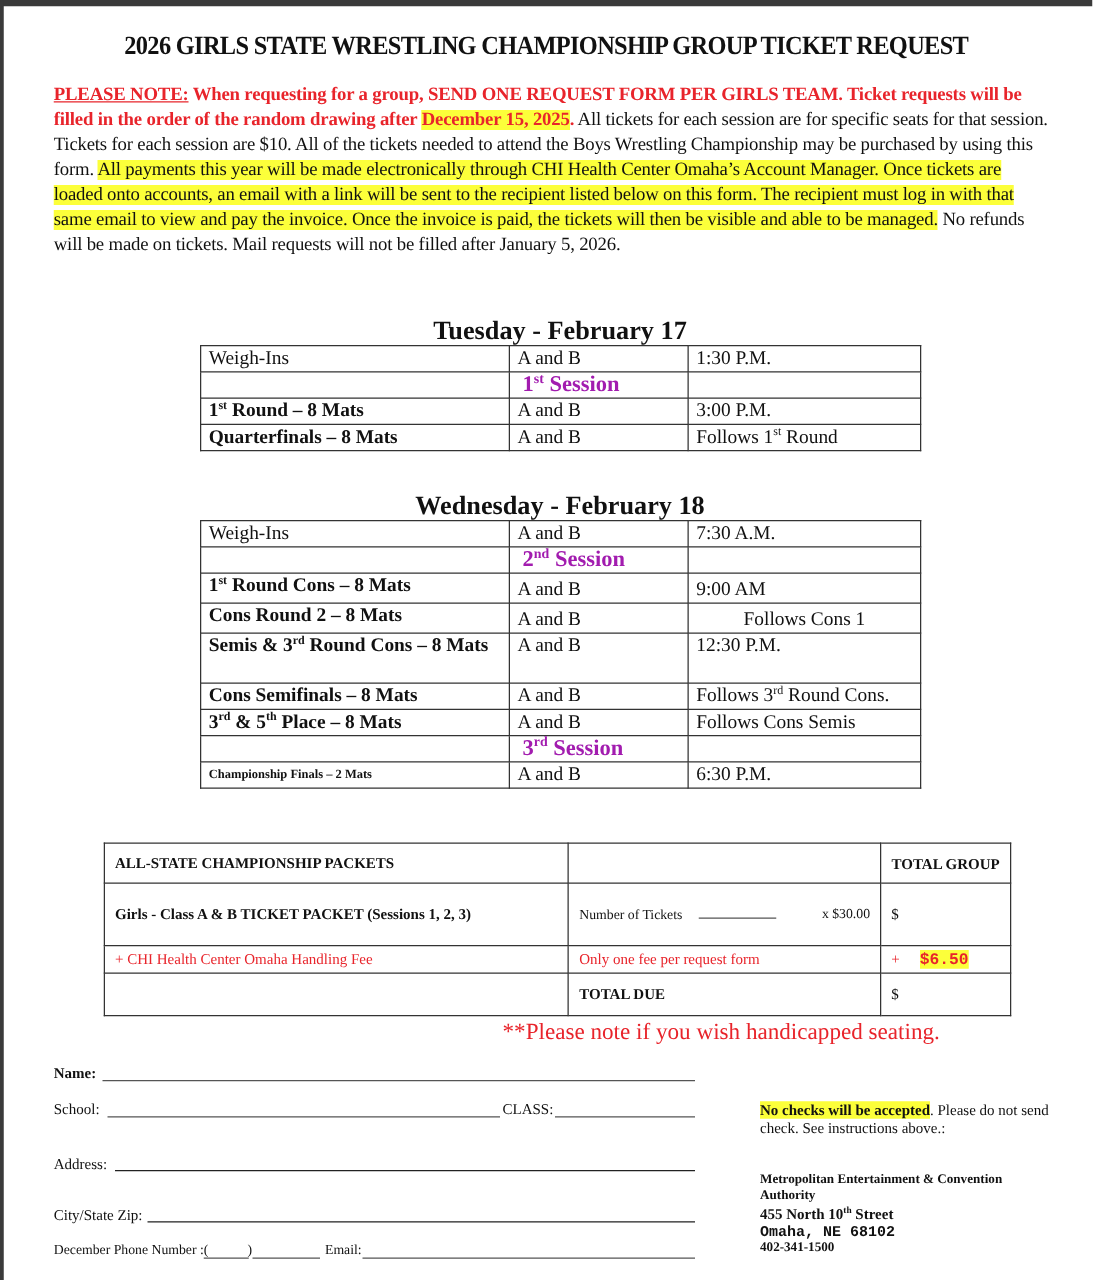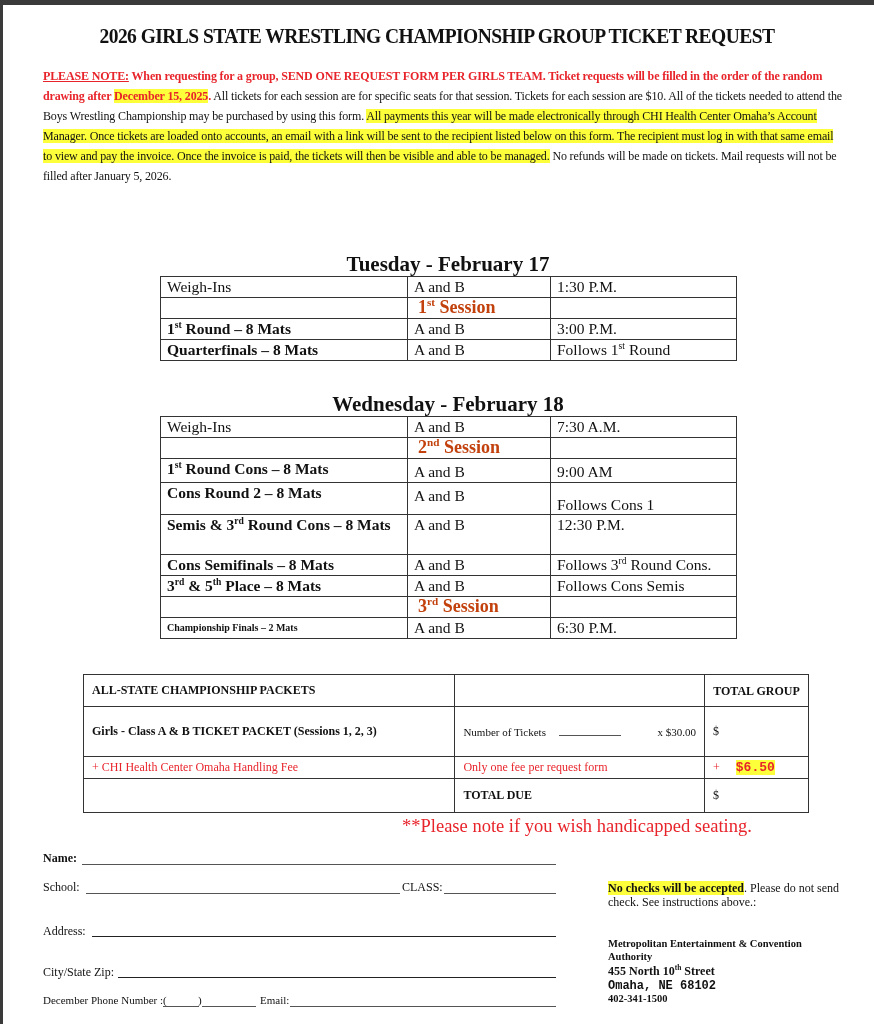--- a/index.html
+++ b/index.html
@@ -1,33 +1,33 @@
 <!DOCTYPE html>
 <html><head>
 <meta charset="utf-8">
 <style>
   * { box-sizing: border-box; margin: 0; padding: 0; }
   html, body { width: 874px; height: 1024px; overflow: hidden; background: #fff; }
   body { font-family: "Liberation Serif", "DejaVu Serif", serif; color: #111; position: relative; }
   .topbar { position: absolute; left: 0; top: 0; width: 874px; height: 5px; background: #3a3a3a; }
   .leftbar { position: absolute; left: 0; top: 0; width: 3px; height: 1024px; background: #3a3a3a; }
   .title { position: absolute; left: 0; width: 874px; top: 24px; text-align: center; font-weight: bold; font-size: 21px; letter-spacing: -0.6px; transform: scaleX(0.93); transform-origin: center; white-space: nowrap; }
-  .intro { position: absolute; left: 43px; top: 66px; width: 800px; font-size: 12px; line-height: 20px; letter-spacing: -0.15px; }
+  .intro { position: absolute; left: 43px; top: 66px; width: 800px; font-size: 15px; line-height: 20px; letter-spacing: -0.15px; }
   .red { color: #e8242b; }
   .redb { color: #e8242b; font-weight: bold; }
   .hl { background: #fcff3a; }
   u { text-decoration: underline; }
   .day-title { position: absolute; font-weight: bold; font-size: 21px; text-align: center; white-space: nowrap; }
   table.sched { position: absolute; border-collapse: collapse; font-size: 15.5px; }
   table.sched td { border: 1.3px solid #333; padding: 0 6px; vertical-align: top; height: 21px; line-height: 19px; }
   table.sched td.c1 { width: 247px; }
   table.sched td.c2 { width: 143px; }
   table.sched td.c3 { width: 186px; }
   .bold { font-weight: bold; }
-  .session { color: #c2410c; font-weight: bold; font-size: 18px; }
+  .session { color: #a21caf; font-weight: bold; font-size: 18px; }
   sup { font-size: 0.62em; vertical-align: super; line-height: 0; }
   table.pkt { position: absolute; left: 83px; top: 674px; width: 726px; border-collapse: collapse; font-size: 12px; }
   table.pkt td { border: 1.3px solid #333; padding: 0 8px; vertical-align: middle; }
   .pk-c1 { width: 372px; }
   .pk-c2 { width: 250px; }
   .pk-c3 { width: 104px; }
   .note { position: absolute; left: 402px; top: 816px; color: #e8242b; font-size: 18.5px; white-space: nowrap; }
   .field { position: absolute; font-size: 12px; white-space: nowrap; }
   .line { position: absolute; border-bottom: 1px solid #555; height: 0; }
   .line.thick { border-bottom: 1.6px solid #222; }
@@ -83,21 +83,21 @@
     <td class="c3"></td>
   </tr>
   <tr>
     <td class="c1 bold" style="height:24px;"><span>1</span><sup>st</sup><span> Round Cons – 8 Mats</span></td>
     <td class="c2" style="padding-top:3px;">A and B</td>
     <td class="c3" style="padding-top:3px;">9:00 AM</td>
   </tr>
   <tr>
     <td class="c1 bold" style="height:24px;">Cons Round 2 – 8 Mats</td>
     <td class="c2" style="padding-top:3px;">A and B</td>
-    <td class="c3" style="padding-top:12px;">Follows Cons 1</td>
+    <td class="c3" style="padding-top:3px;text-align:center;">Follows Cons 1</td>
   </tr>
   <tr>
     <td class="c1 bold" style="height:40px;"><span>Semis &amp; 3</span><sup>rd</sup><span> Round Cons – 8 Mats</span></td>
     <td class="c2">A and B</td>
     <td class="c3">12:30 P.M.</td>
   </tr>
   <tr>
     <td class="c1 bold">Cons Semifinals – 8 Mats</td>
     <td class="c2">A and B</td>
     <td class="c3"><span>Follows 3</span><sup>rd</sup><span> Round Cons.</span></td>

